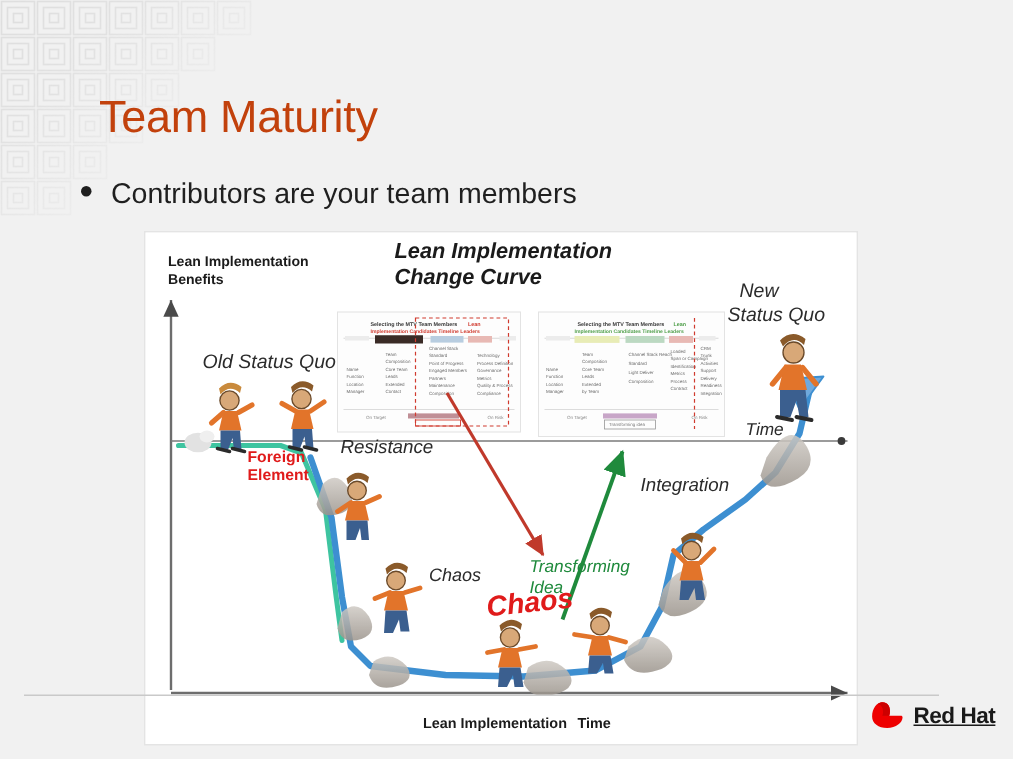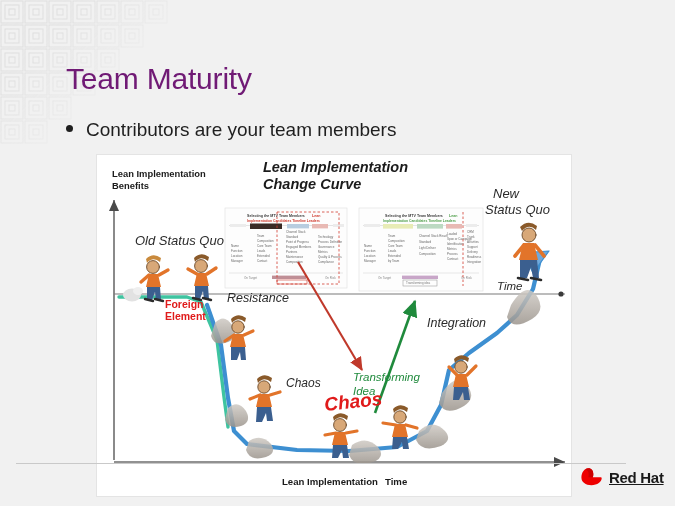--- a/index.html
+++ b/index.html
@@ -44,29 +44,29 @@
     background: #c9c9c9;
   }
 
   
   #page-title {
     position: absolute;
     left: 66px;
     top: 62px;
     font-size: 30px;
     line-height: 34px;
-    color: #701a75;
+    color: #c2410c;
     font-weight: 400;
     letter-spacing: -.2px;
     white-space: nowrap;
   }
 
   #bullet-list {
     position: absolute;
-    left: 66px;
+    left: 54px;
     top: 117px;
     width: 520px;
   }
   .bullet-row {
     display: flex;
     align-items: baseline;
     gap: 13px;
     font-size: 19px;
     line-height: 26px;
     color: #1f1f1f;

